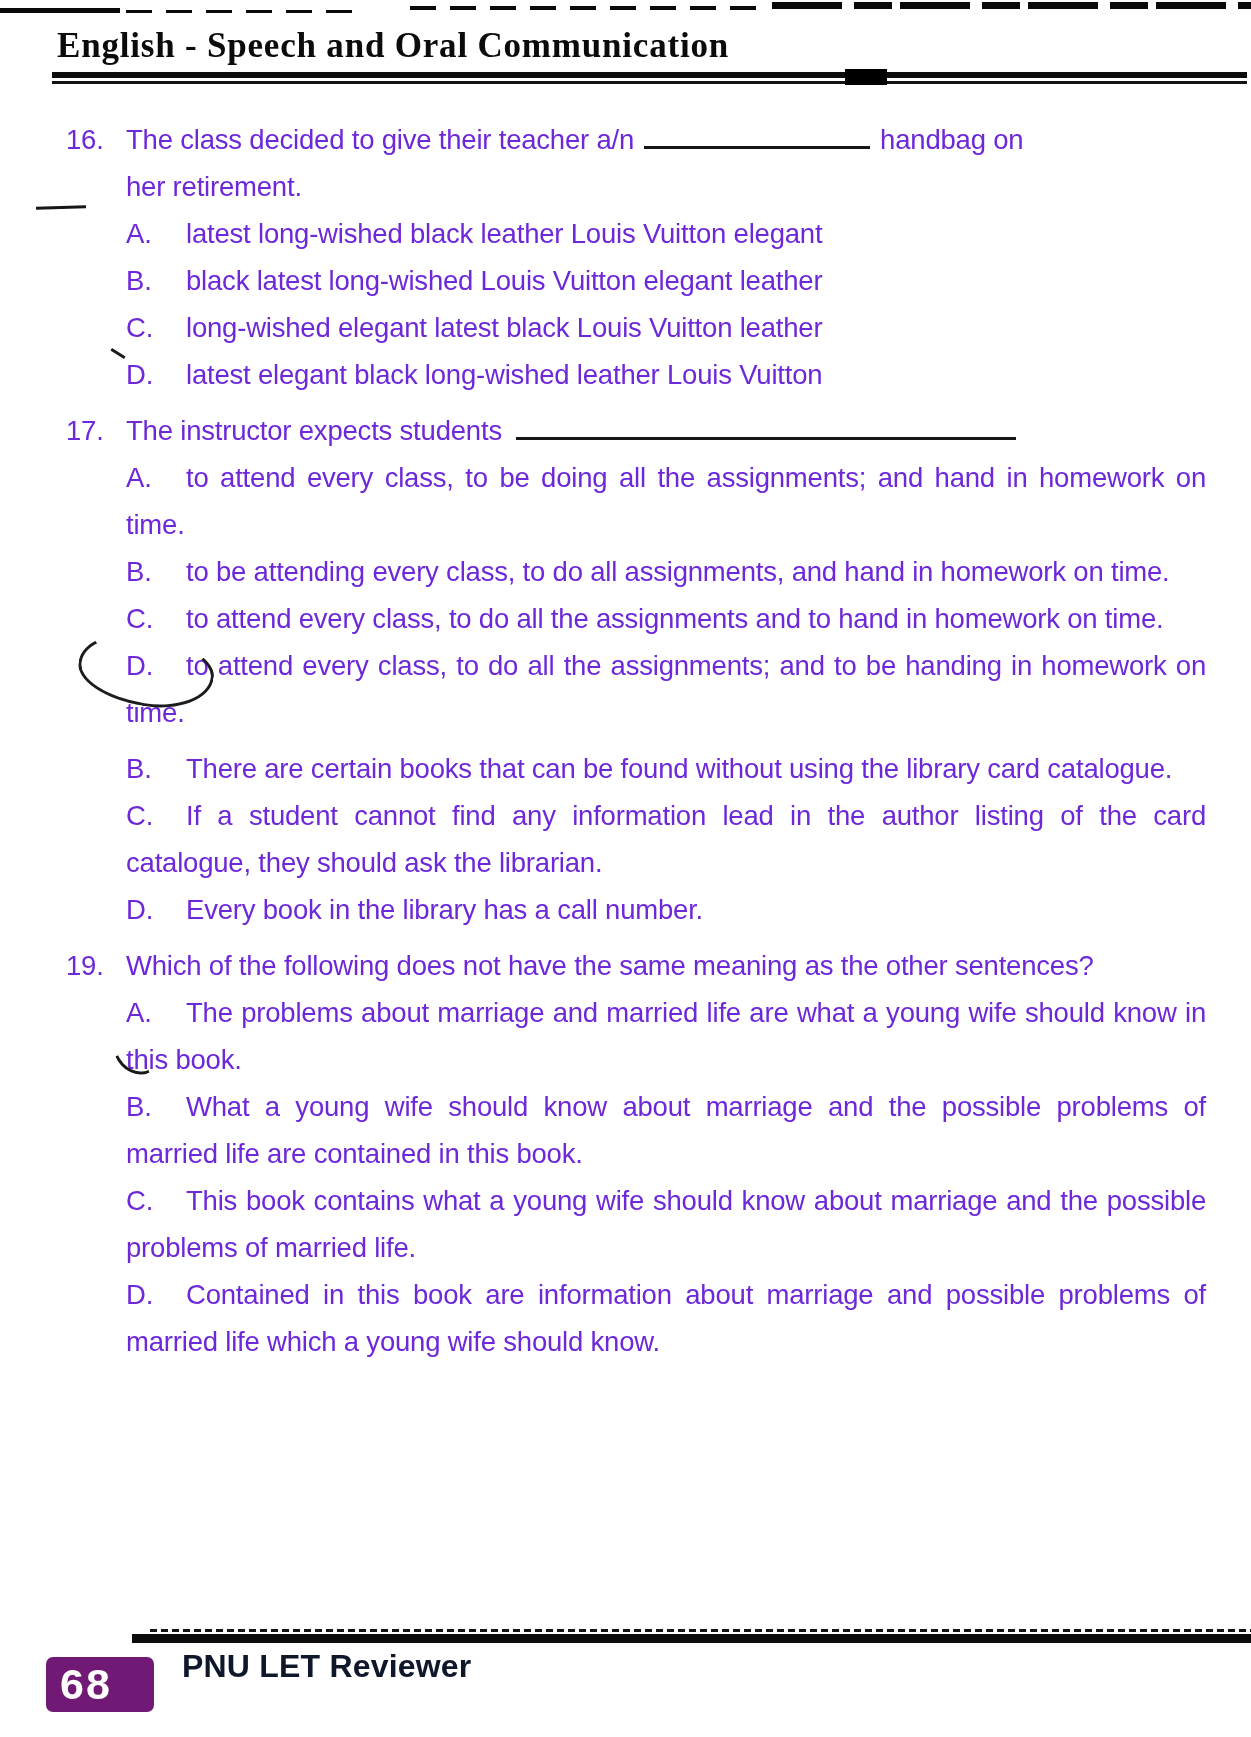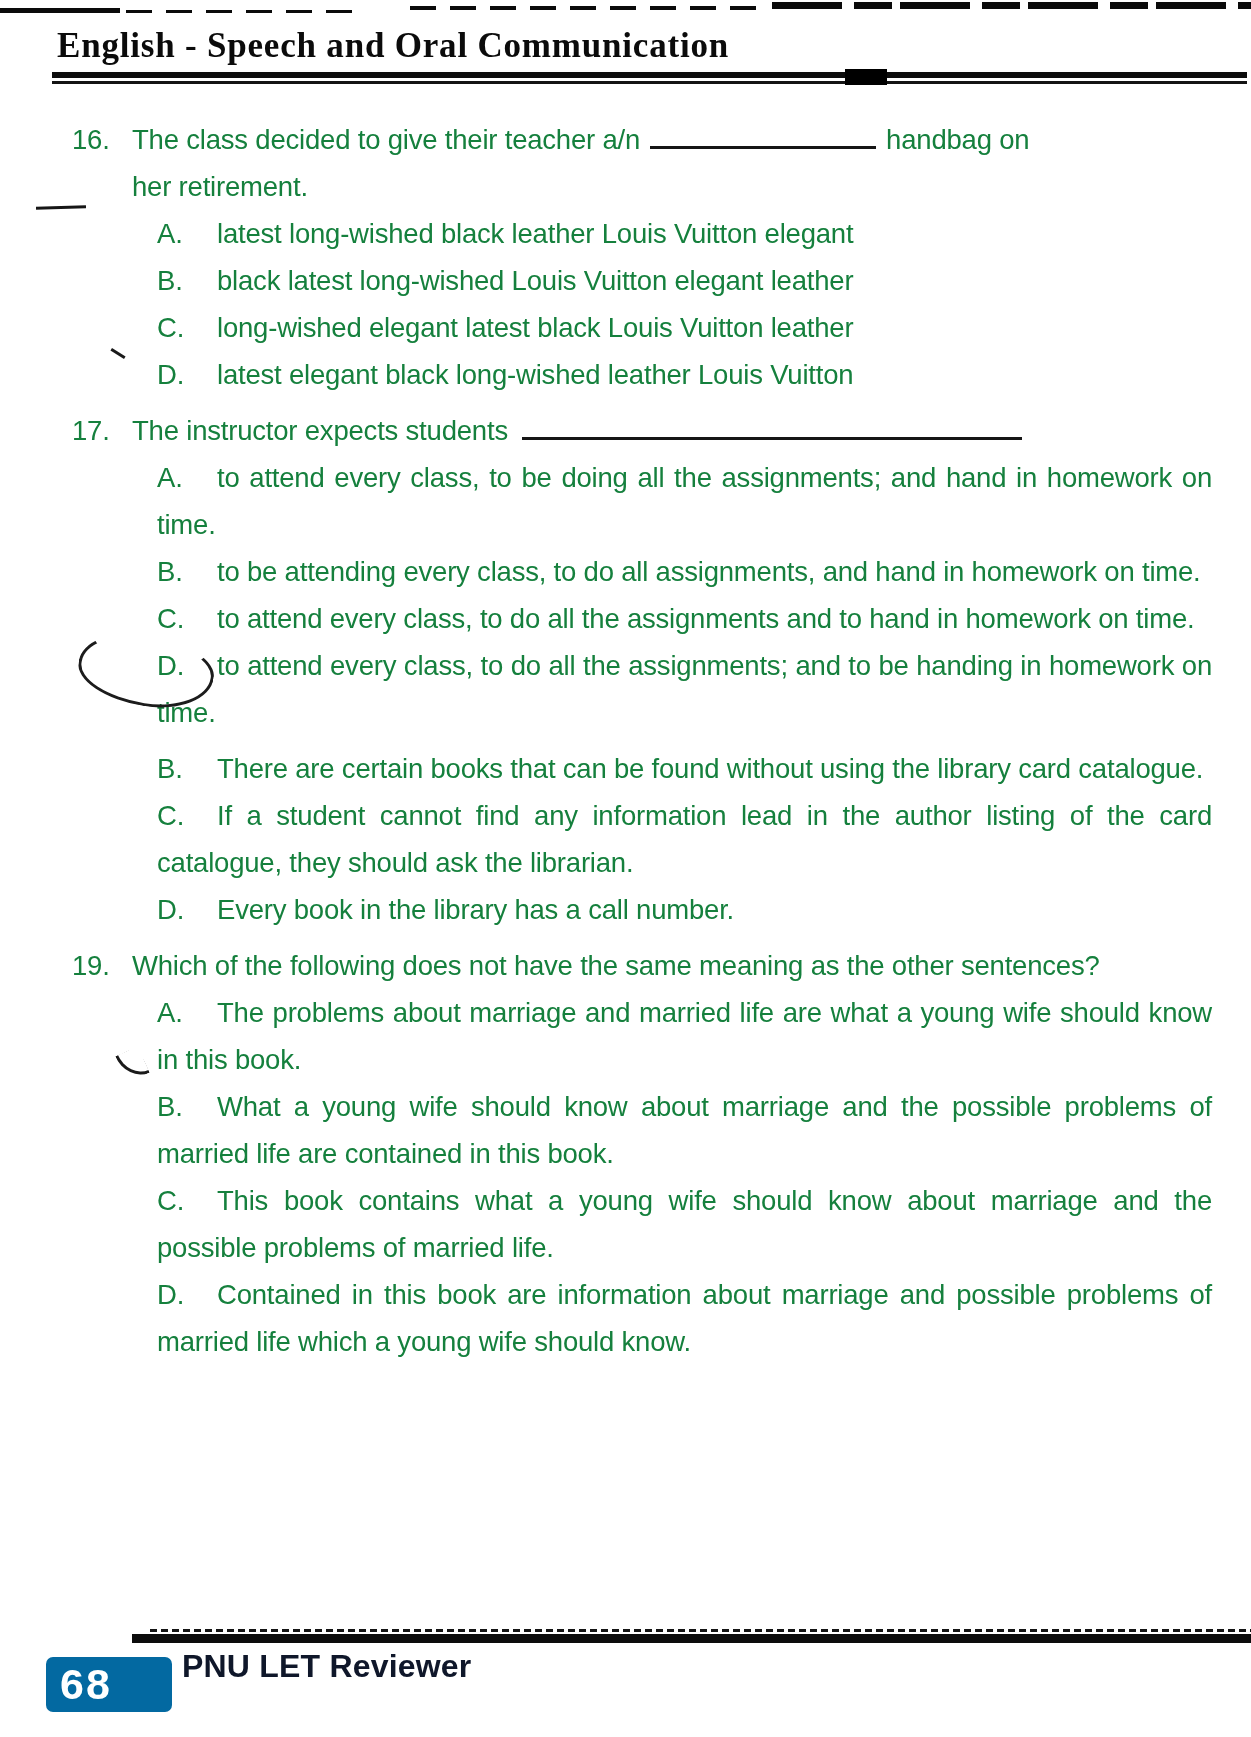--- a/index.html
+++ b/index.html
@@ -31,31 +31,31 @@
     letter-spacing: 0.8px;
     color: #0b0b0b;
     white-space: nowrap;
   }
   .header-rule-top { position: absolute; left: 52px; top: 72px; width: 1195px; height: 6px; background: #0c0c0c; }
   .header-rule-bottom { position: absolute; left: 52px; top: 81px; width: 1195px; height: 3px; background: #141414; }
   .header-rule-blob { position: absolute; left: 845px; top: 69px; width: 42px; height: 16px; background: #000; }
 
   
   .content {
-    position: absolute; left: 72px; top: 116px;
+    position: absolute; left: 66px; top: 116px;
     width: 1140px;
     font-size: 27.5px;
     line-height: 47px;
     letter-spacing: -0.2px;
-    color: #15803d;
+    color: #6d28d9;
   }
   .question { padding-left: 60px; margin-top: 9px; }
   .question:first-child { margin-top: 0; }
   .qnum { display: inline-block; width: 60px; margin-left: -60px; }
-  .option { text-align: justify; margin-left: 25px; }
+  .option { text-align: justify; }
   .letter { display: inline-block; width: 60px; }
   .blank {
     display: inline-block;
     height: 0.9em;
     border-bottom: 3px solid #161616;
     margin: 0 10px;
   }
   .blank-16 { width: 226px; }
   .blank-17 { width: 500px; margin-left: 14px; }
 
@@ -78,22 +78,22 @@
     transform: rotate(-24deg);
   }
 
   
   .footer-dotted {
     position: absolute; left: 150px; top: 1629px; width: 1101px; height: 3px;
     background: repeating-linear-gradient(90deg, #141414 0 7px, transparent 7px 11px);
   }
   .footer-solid { position: absolute; left: 132px; top: 1634px; width: 1119px; height: 9px; background: #0c0c0c; }
   .page-badge {
-    position: absolute; left: 46px; top: 1657px; width: 126px; height: 55px;
-    background: #0369a1;
+    position: absolute; left: 46px; top: 1657px; width: 108px; height: 55px;
+    background: #701a75;
     border-radius: 7px;
     color: #ffffff;
     font-weight: bold;
     font-size: 43px;
     line-height: 55px;
     text-align: left;
     padding-left: 14px;
     box-sizing: border-box;
     letter-spacing: 2px;
   }

